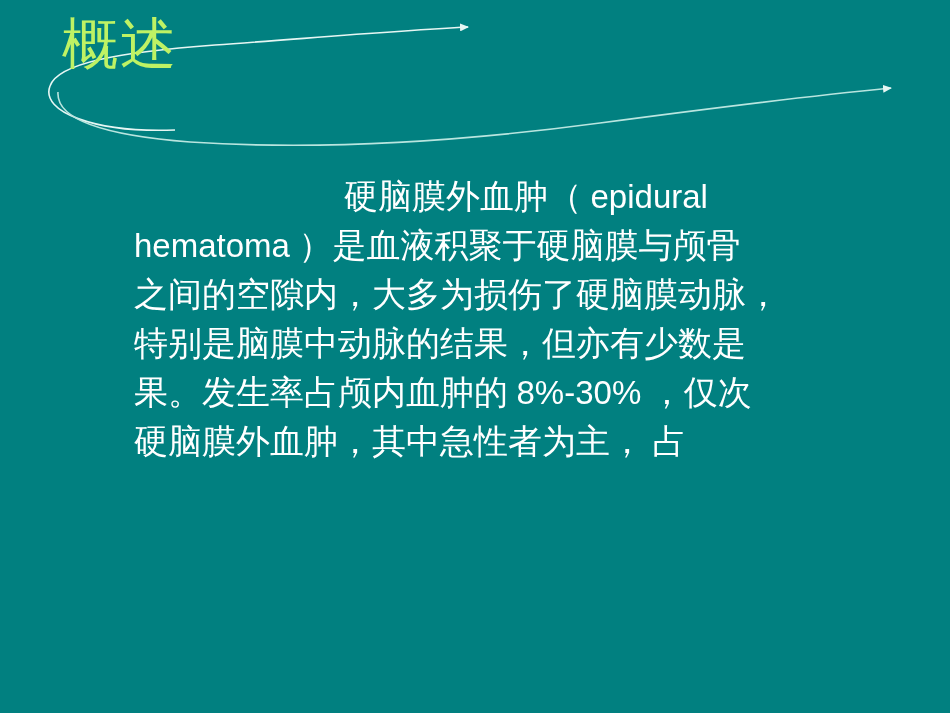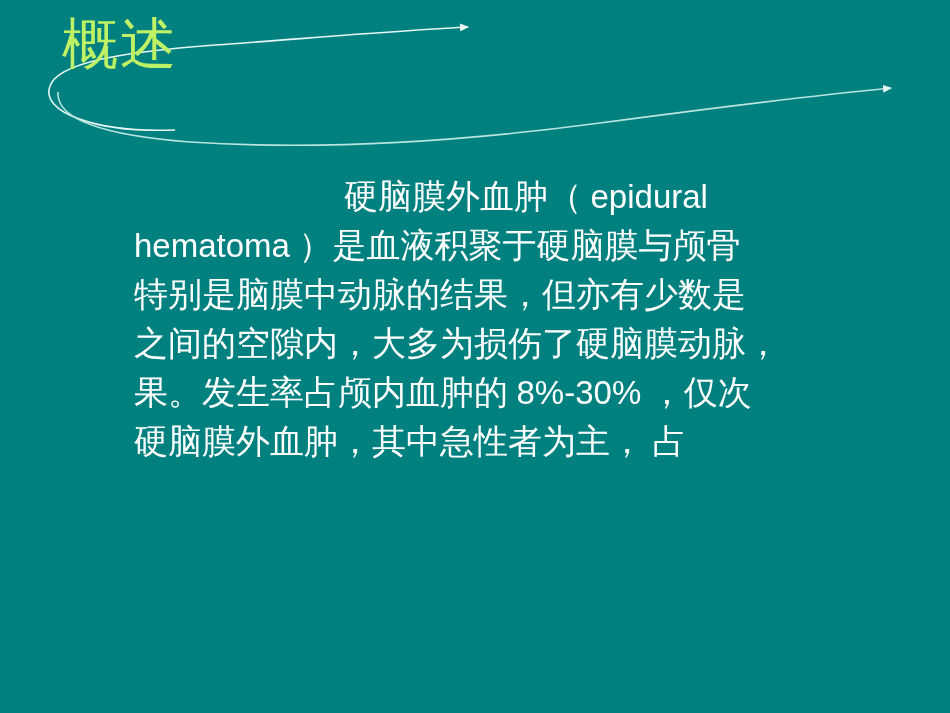--- a/index.html
+++ b/index.html
@@ -72,19 +72,19 @@
     <path d="M58,92 C56,118 100,135 190,142
              C310,150 450,143 600,123
              C720,107 820,95 891,88" fill="none" stroke="#B9E5DF" stroke-width="1.6" marker-end="url(#arrowhead)"></path>
   </svg>
 
   <div id="slide-title">概述</div>
 
   <div id="body-text">
       <span class="ln indent"><span>硬脑膜外血肿（ </span><span class="lat">epidural</span></span>
       <span class="ln"><span class="lat">hematoma</span><span> ）是血液积聚于硬脑膜与颅骨</span></span>
+      <span class="ln"><span>之间的空隙内，大多为损伤了硬脑膜动脉，</span></span>
       <span class="ln"><span>特别是脑膜中动脉的结果，但亦有少数是</span></span>
-      <span class="ln"><span>之间的空隙内，大多为损伤了硬脑膜动脉，</span></span>
       <span class="ln"><span>果。发生率占颅内血肿的 </span><span class="lat">8%-30%</span><span> ，仅次</span></span>
       <span class="ln"><span>硬脑膜外血肿，其中急性者为主， 占</span></span>
     </div>
 
 </div>
 
 </body></html>

